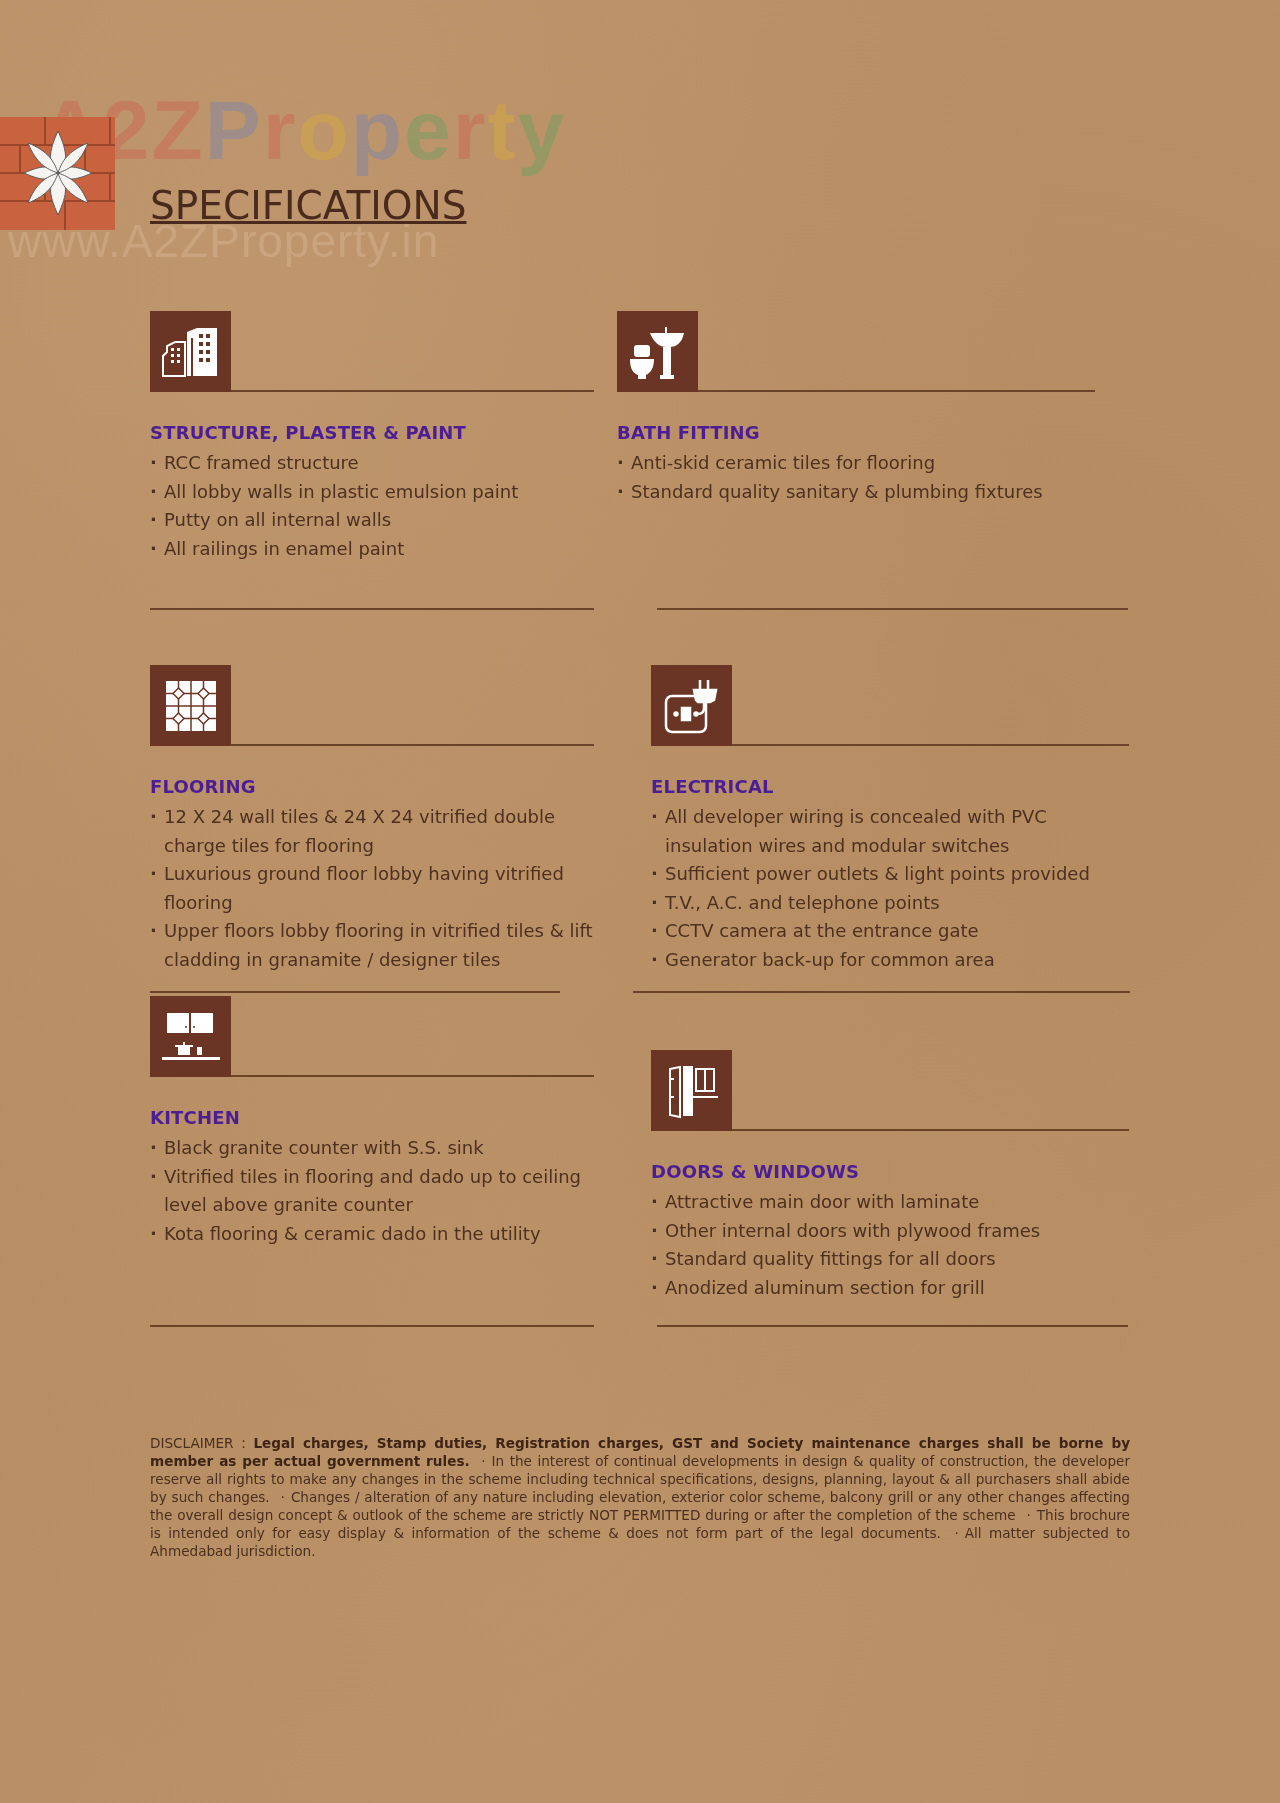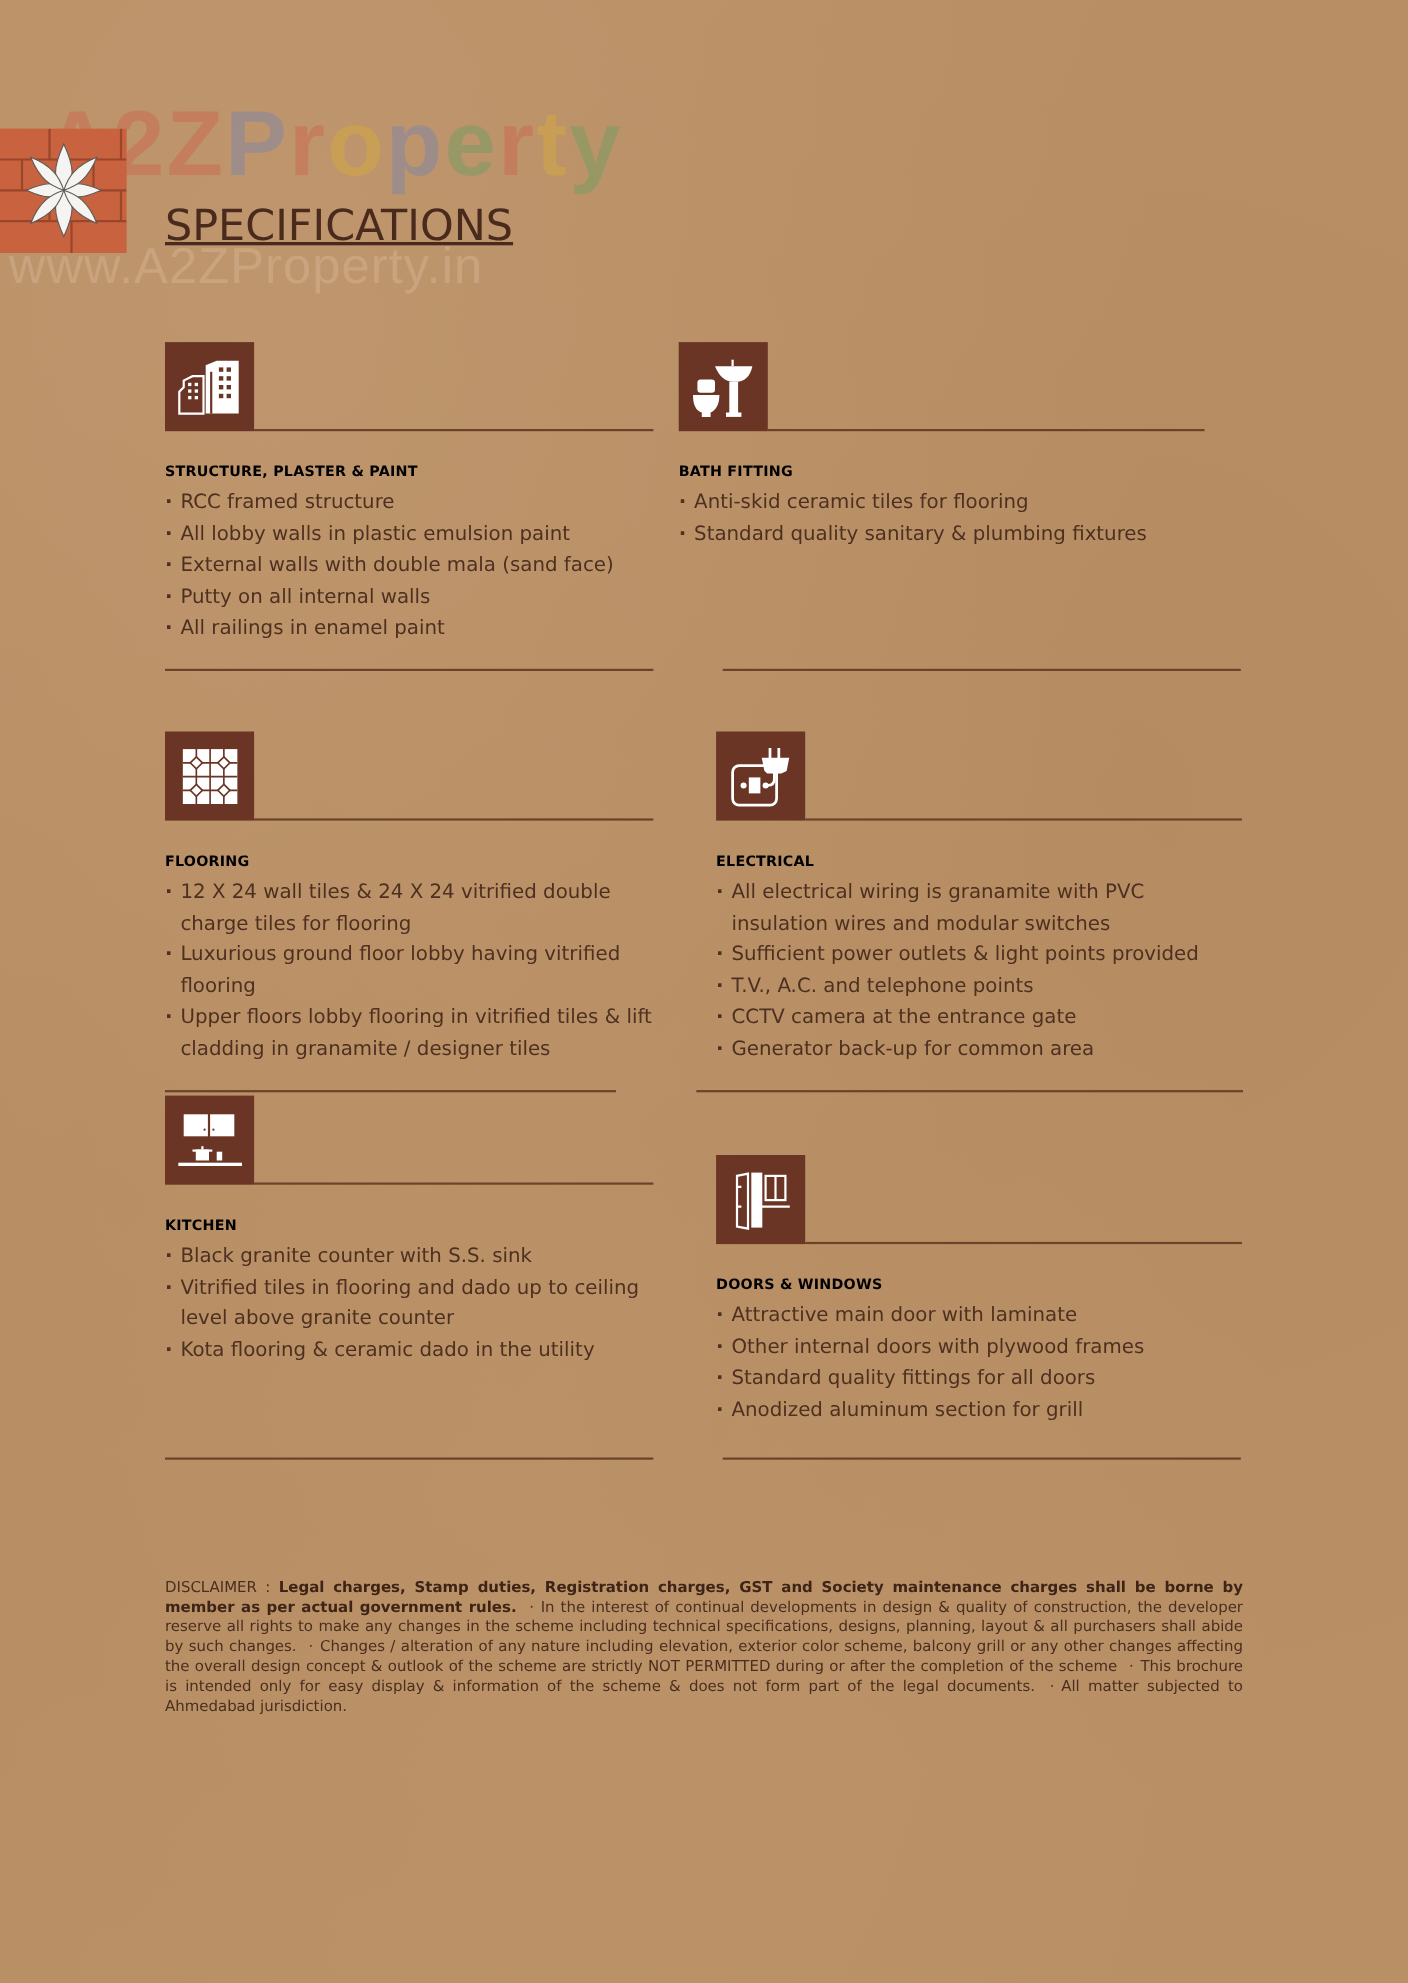--- a/index.html
+++ b/index.html
@@ -48,21 +48,21 @@
   .section { position: absolute; width: 460px; }
   .section .icon-row { position: relative; height: 81px; }
   .section .icon-box {
     position: absolute; left: 0; top: 0; width: 81px; height: 81px; background: #6b3525;
     display:flex; align-items:center; justify-content:center;
   }
   .section .top-rule {
     position: absolute; left: 81px; bottom: 0; height: 2px; background: #6a4328;
   }
   .section h3 {
-    margin: 30px 0 6px 0; font-size: 13px; font-weight: bold; color: #000000;
+    margin: 30px 0 6px 0; font-size: 18px; font-weight: bold; color: #4c1d95;
     font-family: "DejaVu Sans", sans-serif; letter-spacing: 0.2px;
   }
   .section ul { list-style: none; margin: 0; padding: 0; }
   .section li {
     position: relative; padding-left: 14px; font-size: 18px; line-height: 28.5px; color: #4e3020;
   }
   .section li::before {
     content: "·"; position: absolute; left: 0; top: 0; font-weight: bold;
   }
   .bottom-rule { position: absolute; height: 2px; background: #6a4328; }
@@ -135,21 +135,20 @@
           <rect x="30" y="12" width="2" height="38"></rect>
         </g>
       </svg>
     </div>
     <div class="top-rule" style="width:363px;"></div>
   </div>
   <h3>STRUCTURE, PLASTER &amp; PAINT</h3>
   <ul>
     <li>RCC framed structure</li>
     <li>All lobby walls in plastic emulsion paint</li>
-    <li>External walls with double mala (sand face)</li>
     <li>Putty on all internal walls</li>
     <li>All railings in enamel paint</li>
   </ul>
 </div>
 <div class="bottom-rule" style="left:150px; top:608px; width:444px;"></div>
 
 <div class="section" style="left:617px; top:311px; width:478px;">
   <div class="icon-row">
     <div class="icon-box">
       <svg width="56" height="58" viewBox="0 0 56 58" fill="#fff">
@@ -211,21 +210,21 @@
         <circle cx="34" cy="38" r="1.5" fill="#fff"></circle>
         <path d="M38,4 L38,14 M46,4 L46,14"></path>
         <path d="M32,14 L54,14 L52,24 L48,26 L36,26 L34,24Z" fill="#fff"></path>
         <path d="M42,26 L42,32 C42,36 40,38 36,38"></path>
       </svg>
     </div>
     <div class="top-rule" style="width:397px;"></div>
   </div>
   <h3>ELECTRICAL</h3>
   <ul>
-    <li>All electrical wiring is granamite with PVC insulation wires and modular switches</li>
+    <li>All developer wiring is concealed with PVC insulation wires and modular switches</li>
     <li>Sufficient power outlets &amp; light points provided</li>
     <li>T.V., A.C. and telephone points</li>
     <li>CCTV camera at the entrance gate</li>
     <li>Generator back-up for common area</li>
   </ul>
 </div>
 <div class="bottom-rule" style="left:633px; top:991px; width:497px;"></div>
 
 <div class="section" style="left:150px; top:996px;">
   <div class="icon-row">

